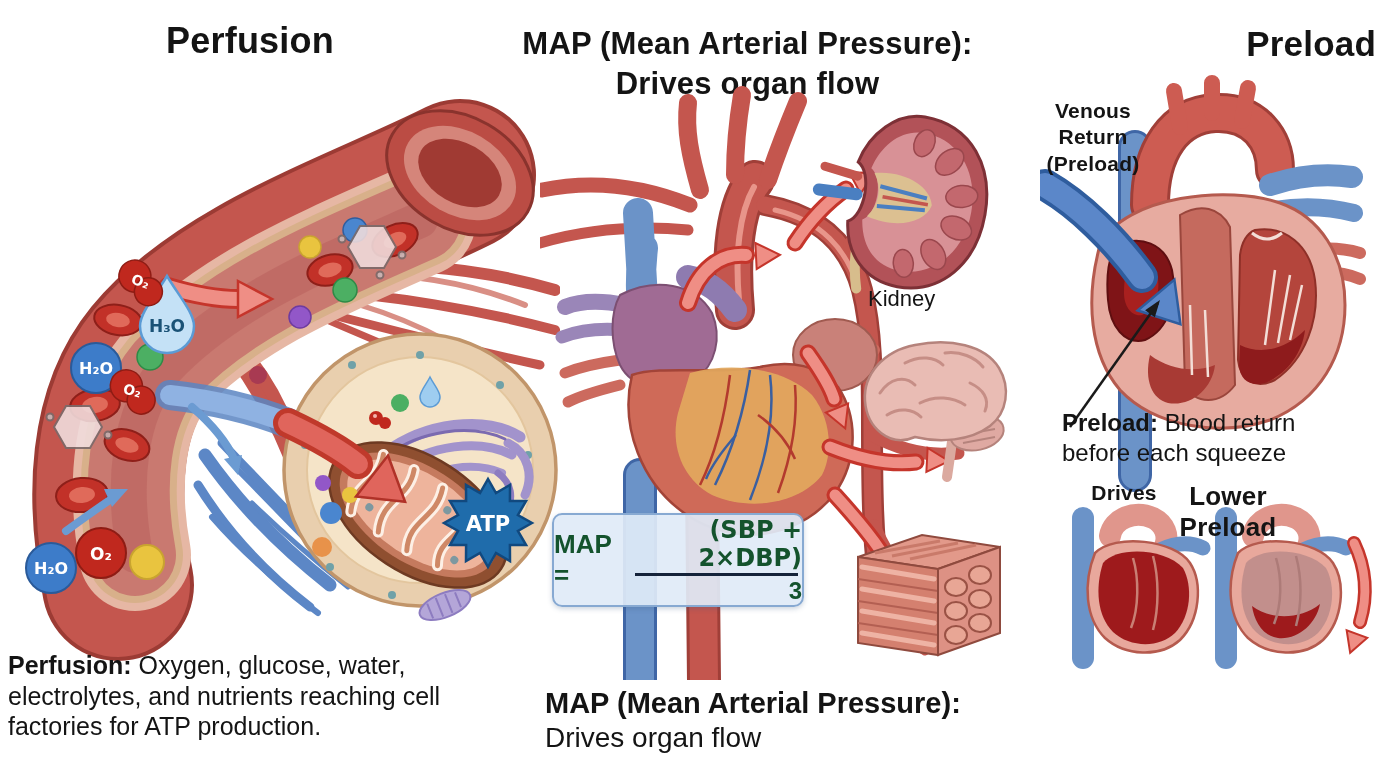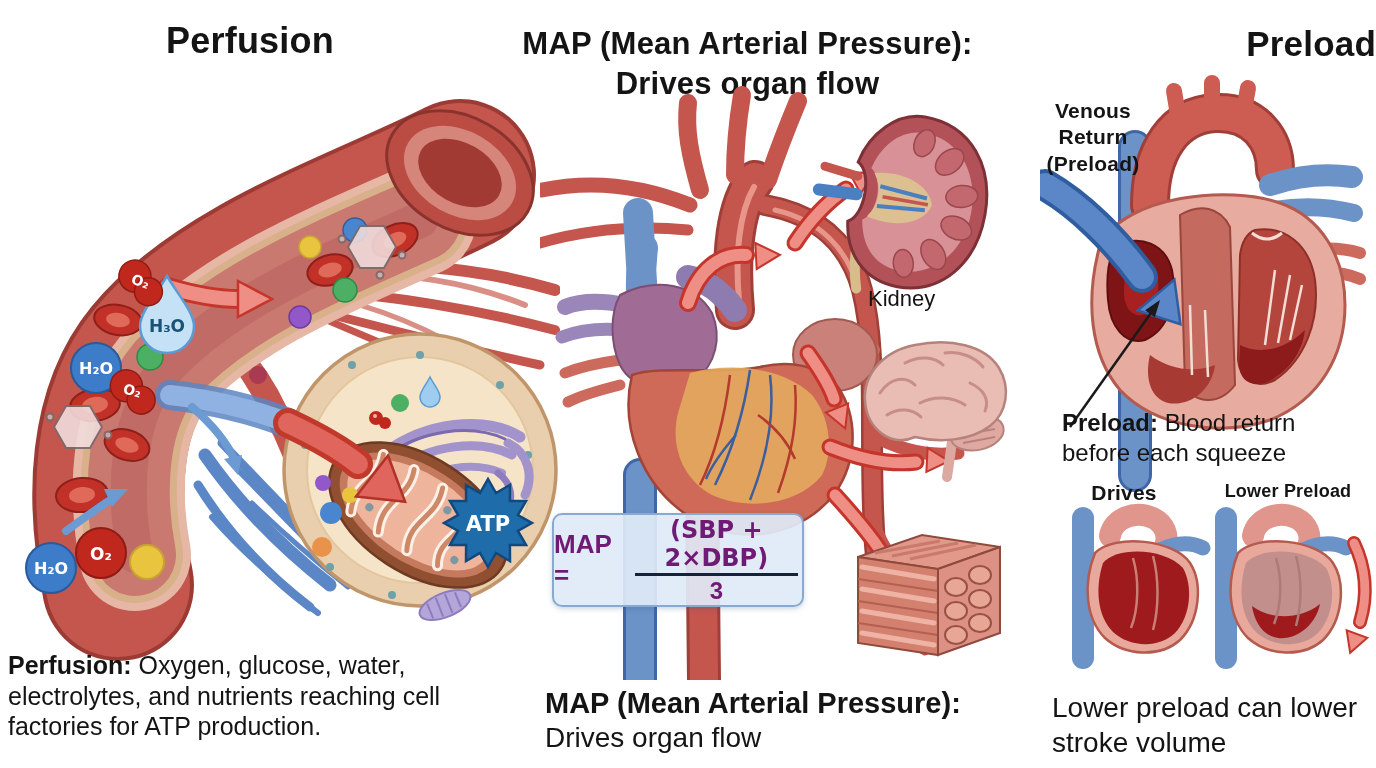--- a/index.html
+++ b/index.html
@@ -4,23 +4,23 @@
 <style>
   html,body{margin:0;padding:0;background:#fff;}
   .canvas{position:relative;width:1376px;height:768px;background:#ffffff;overflow:hidden;
           font-family:"Liberation Sans",sans-serif;color:#141414;}
   .abs{position:absolute;}
   .ttl{font-weight:700;text-align:center;letter-spacing:.2px;}
   .cap{text-align:left;}
   svg text{font-family:"DejaVu Sans",sans-serif;}
   .formula-box{display:flex;align-items:center;justify-content:center;gap:10px;
     background:rgba(223,234,247,.92);border:2.5px solid #87a9d2;border-radius:10px;
-    box-shadow:0 2px 5px rgba(60,90,130,.25);color:#701a75;}
+    box-shadow:0 2px 5px rgba(60,90,130,.25);color:#14532d;}
   .f-lhs{font-size:26px;font-weight:700;}
-  .frac{text-align:center;}
+  .frac{text-align:right;}
   .frac .num{font-size:24px;font-weight:700;font-family:"DejaVu Sans",sans-serif;}
   .frac .bar{border-top:3px solid #15233a;margin:1px 4px;}
   .frac .den{font-size:24px;font-weight:700;}
   .b{font-weight:700;}
 </style>
 </head>
 <body>
 
 <div class="canvas">
 
@@ -478,17 +478,16 @@
     </g>
   </svg>
 
   <div class="abs cap" style="left:1062px;top:408px;width:278px;font-size:24px;line-height:1.25;">
     <span class="b">Preload:</span><span> Blood return before each squeeze</span>
   </div>
 
   <div class="abs ttl" style="left:1038px;top:98px;width:110px;font-size:21px;line-height:1.25;">Venous Return (Preload)</div>
 
   <div class="abs ttl" style="left:1064px;top:481px;width:120px;font-size:21px;">Drives</div>
-  <div class="abs ttl" style="left:1204px;top:481px;width:168px;font-size:18px;">Lower Preload</div>
-
-  <div class="abs cap" style="left:1052px;top:690px;width:312px;font-size:28px;line-height:1.25;">Lower preload can lower stroke volume</div>
+  <div class="abs ttl" style="left:1144px;top:481px;width:168px;font-size:26px;">Lower Preload</div>
+
 
 </div>
 
 </body></html>

